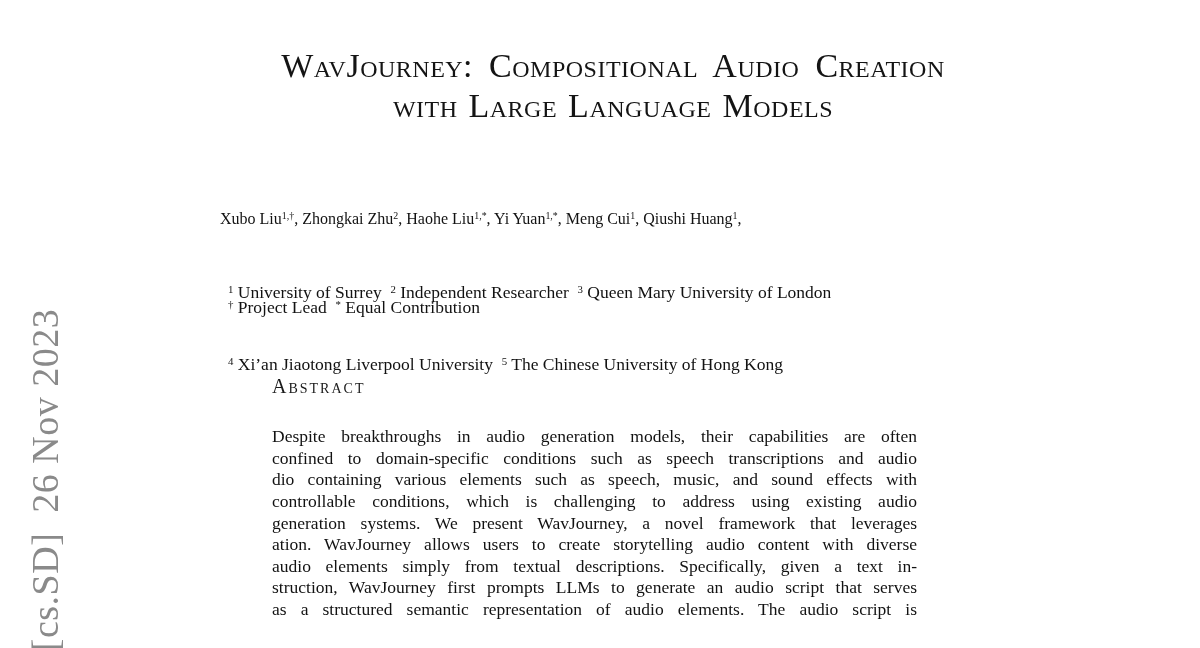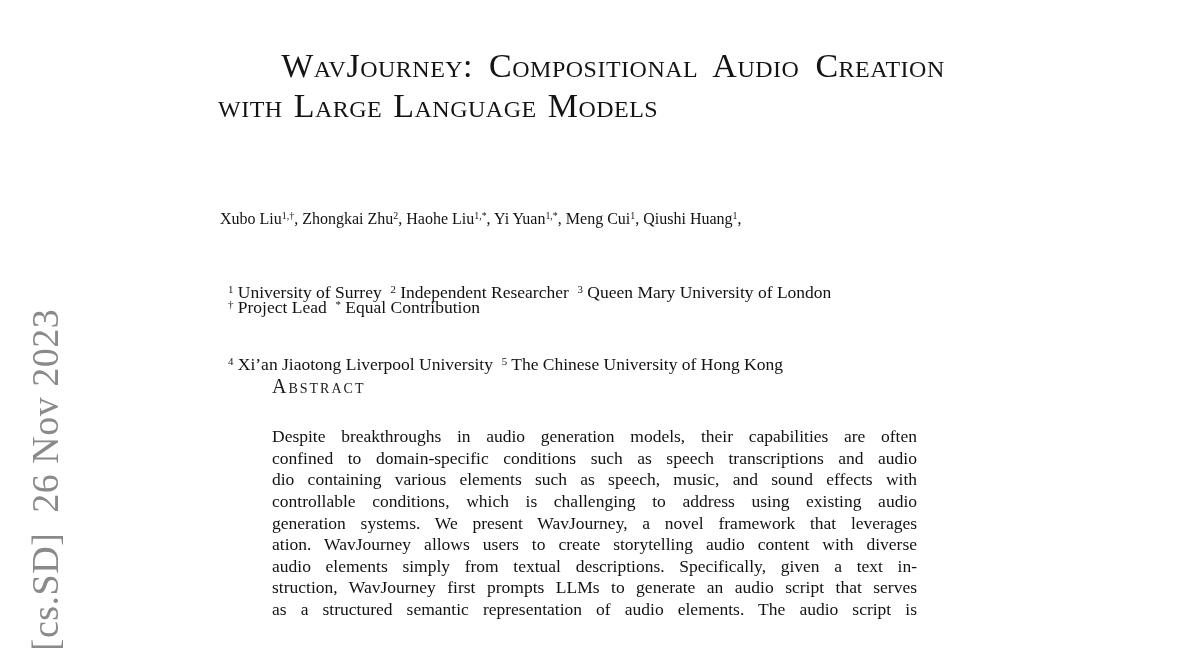--- a/index.html
+++ b/index.html
@@ -38,21 +38,21 @@
     left: 218px;
     top: 46px;
     width: 790px;
     font-variant: small-caps;
     font-size: 34px;
     line-height: 40px;
     letter-spacing: 0.5px;
     color: #141414;
   }
   .title-line1 { word-spacing: 7px; text-align: center; }
-  .title-line2 { word-spacing: 2px; }
+  .title-line2 { word-spacing: 2px; text-align: center; }
 
   
   .authors-block {
     position: absolute;
     left: 220px;
     top: 160px;
     width: 760px;
     font-weight: normal;
     font-size: 16px;
     line-height: 23.5px;

